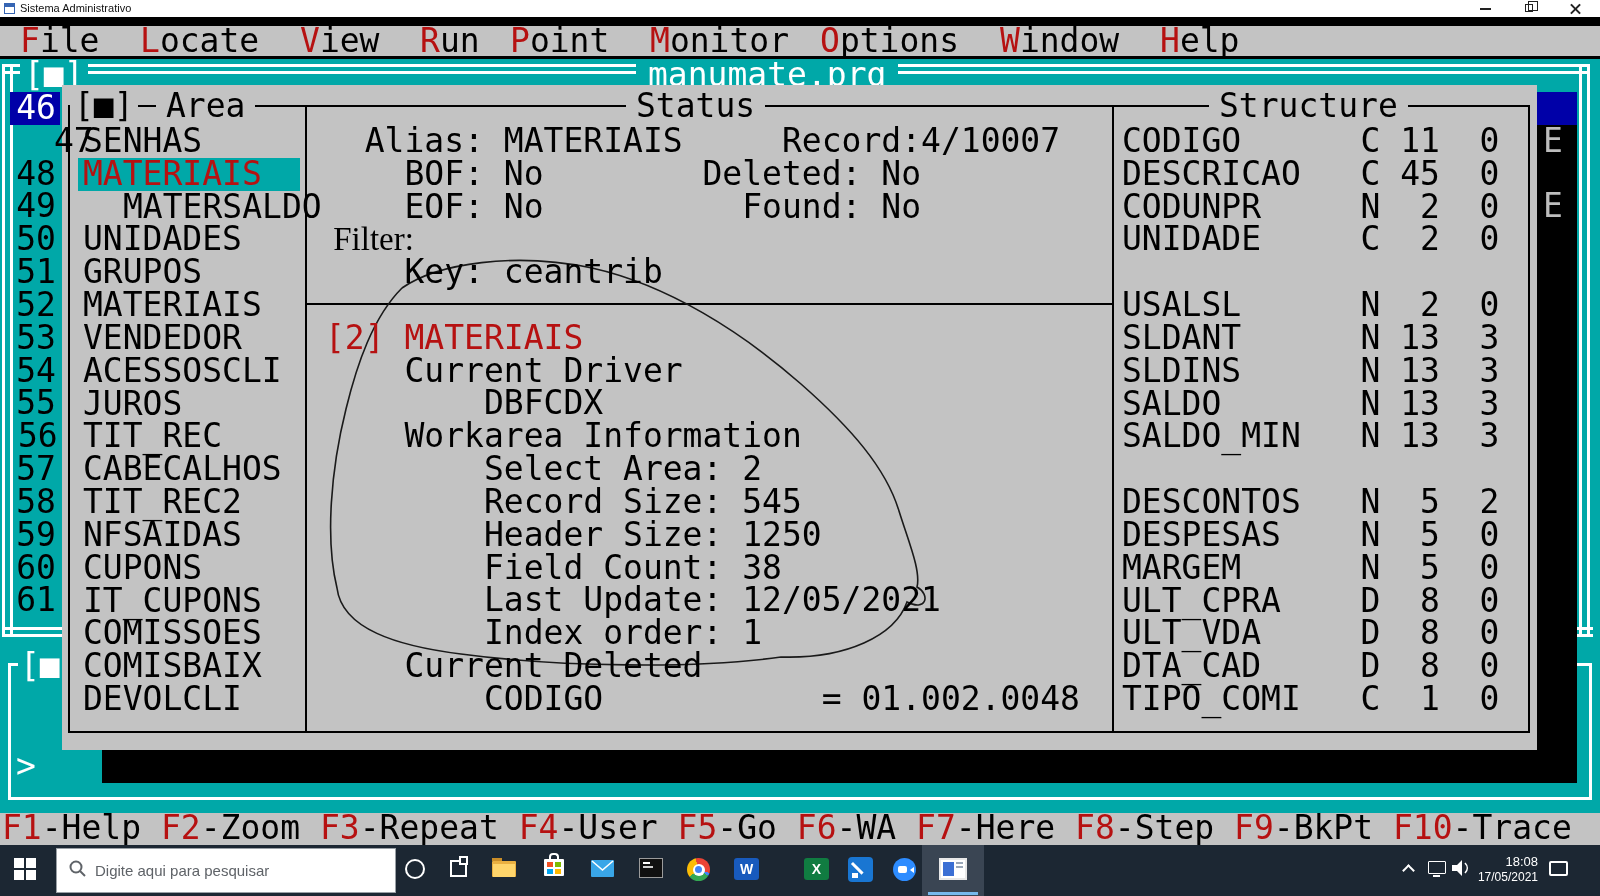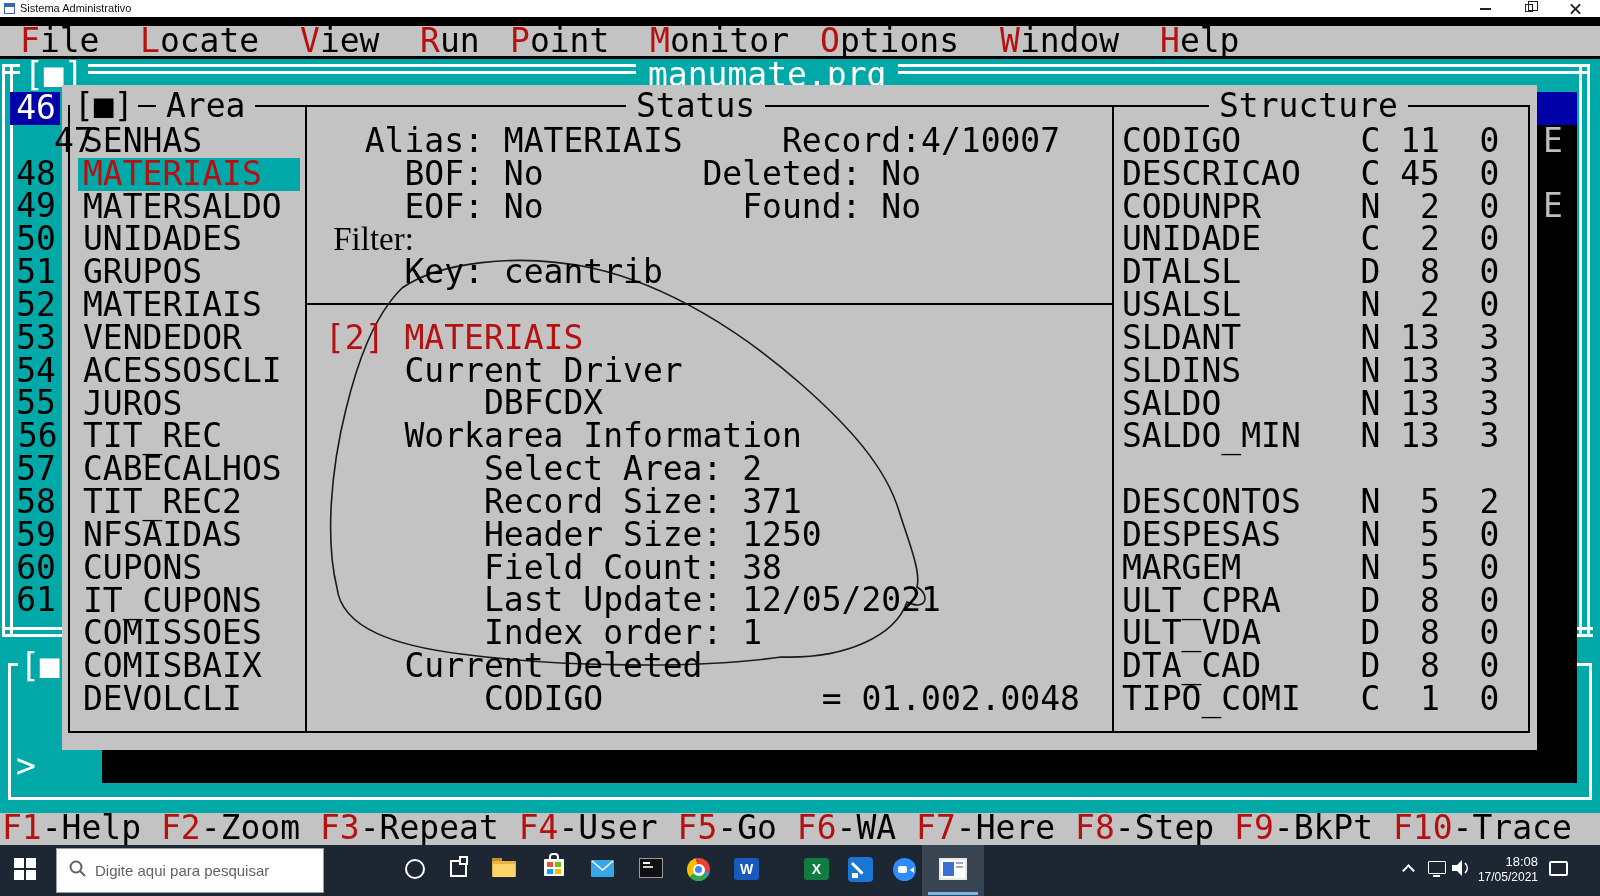--- a/index.html
+++ b/index.html
@@ -43,21 +43,21 @@
   .num.cur{background:var(--navy,#0000a8);color:#fff}
   .arow{left:78px;width:222px;padding-left:5px}
   .arow.sel{background:var(--teal,#00a8a8);color:var(--red,#b61111)}
   .srow{left:325px}
   .strow{left:1122px}
   .shadow{position:absolute;background:var(--shadow,#000)}
   .blueblock{position:absolute;background:var(--navy,#0000a8)}
   
   #taskbar{position:absolute;left:0;top:845px;width:1600px;height:51px;background:var(--taskbar_bg,#1c2733);
            font-family:"Liberation Sans",sans-serif}
-  .tb-search{position:absolute;left:56px;top:3px;width:268px;height:45px;background:#fff;
+  .tb-search{position:absolute;left:56px;top:3px;width:340px;height:45px;background:#fff;
              border:1px solid #9aa0a6;padding-left:38px;font-family:"Liberation Sans",sans-serif;
              font-size:15px;color:#333}
   .tb-search::placeholder{color:#5f6368}
   .tsk{position:absolute;top:14px}
   .start-sq{position:absolute;width:10px;height:10px;background:#fff}
   .clock{position:absolute;right:62px;top:9px;text-align:right;color:#fff}
   .clock .t{font-size:13px;line-height:16px}
   .clock .d{font-size:12px;line-height:15px}
   .chev{position:absolute;width:9px;height:9px;border-left:2px solid #fff;border-top:2px solid #fff;
         transform:rotate(45deg)}
@@ -232,21 +232,21 @@
     <div class="mono abs num" style="top: 420.3px; padding-left: 8px;">56</div>
     <div class="mono abs num" style="top: 453.13px;">57</div>
     <div class="mono abs num" style="top: 485.96px;">58</div>
     <div class="mono abs num" style="top: 518.79px;">59</div>
     <div class="mono abs num" style="top: 551.62px;">60</div>
     <div class="mono abs num" style="top: 584.45px;">61</div>
     <div class="mono abs" style="left: 1543px; top: 124.83px; color: var(--shadow_text);">E</div>
     <div class="mono abs" style="left: 1543px; top: 190.49px; color: var(--shadow_text);">E</div>
     <div class="mono abs arow" style="top: 125px;">SENHAS</div>
     <div class="mono abs arow sel" style="top: 157.83px;">MATERIAIS</div>
-    <div class="mono abs arow" style="top: 190.66px;">MATERSALDO</div>
+    <div class="mono abs arow" style="top: 190.66px; margin-left: 40px;">MATERSALDO</div>
     <div class="mono abs arow" style="top: 223.49px;">UNIDADES</div>
     <div class="mono abs arow" style="top: 256.32px;">GRUPOS</div>
     <div class="mono abs arow" style="top: 289.15px;">MATERIAIS</div>
     <div class="mono abs arow" style="top: 321.98px;">VENDEDOR</div>
     <div class="mono abs arow" style="top: 354.81px;">ACESSOSCLI</div>
     <div class="mono abs arow" style="top: 387.64px;">JUROS</div>
     <div class="mono abs arow" style="top: 420.47px;">TIT_REC</div>
     <div class="mono abs arow" style="top: 453.3px;">CABECALHOS</div>
     <div class="mono abs arow" style="top: 486.13px;">TIT_REC2</div>
     <div class="mono abs arow" style="top: 518.96px;">NFSAIDAS</div>
@@ -258,32 +258,31 @@
     <div class="mono abs srow" style="top: 125px;">  Alias: MATERIAIS     Record:4/10007</div>
     <div class="mono abs srow" style="top: 157.83px;">    BOF: No        Deleted: No</div>
     <div class="mono abs srow" style="top: 190.66px;">    EOF: No          Found: No</div>
     <div class="mono abs srow" style="top: 223.49px; font-family: Liberation Serif, serif;"> Filter:</div>
     <div class="mono abs srow" style="top: 256.32px;">    Key: ceantrib</div>
     <div class="mono abs srow red" style="top: 321.81px;">[2] MATERIAIS</div>
     <div class="mono abs srow" style="top: 354.64px;">    Current Driver</div>
     <div class="mono abs srow" style="top: 387.47px;">        DBFCDX</div>
     <div class="mono abs srow" style="top: 420.3px;">    Workarea Information</div>
     <div class="mono abs srow" style="top: 453.13px;">        Select Area: 2</div>
-    <div class="mono abs srow" style="top: 485.96px;">        Record Size: 371</div>
+    <div class="mono abs srow" style="top: 485.96px;">        Record Size: 545</div>
     <div class="mono abs srow" style="top: 518.79px;">        Header Size: 1250</div>
     <div class="mono abs srow" style="top: 551.62px;">        Field Count: 38</div>
     <div class="mono abs srow" style="top: 584.45px;">        Last Update: 12/05/2021</div>
     <div class="mono abs srow" style="top: 617.28px;">        Index order: 1</div>
     <div class="mono abs srow" style="top: 650.11px;">    Current Deleted</div>
     <div class="mono abs srow" style="top: 682.94px;">        CODIGO           = 01.002.0048</div>
     <div class="mono abs strow" style="top: 125px;">CODIGO      C 11  0</div>
     <div class="mono abs strow" style="top: 157.83px;">DESCRICAO   C 45  0</div>
     <div class="mono abs strow" style="top: 190.66px;">CODUNPR     N  2  0</div>
     <div class="mono abs strow" style="top: 223.49px;">UNIDADE     C  2  0</div>
-    <div class="mono abs strow" style="top: 256.32px;">DTALSL      D  8  0</div>
     <div class="mono abs strow" style="top: 289.15px;">USALSL      N  2  0</div>
     <div class="mono abs strow" style="top: 321.98px;">SLDANT      N 13  3</div>
     <div class="mono abs strow" style="top: 354.81px;">SLDINS      N 13  3</div>
     <div class="mono abs strow" style="top: 387.64px;">SALDO       N 13  3</div>
     <div class="mono abs strow" style="top: 420.47px;">SALDO_MIN   N 13  3</div>
     <div class="mono abs strow" style="top: 486.13px;">DESCONTOS   N  5  2</div>
     <div class="mono abs strow" style="top: 518.96px;">DESPESAS    N  5  0</div>
     <div class="mono abs strow" style="top: 551.79px;">MARGEM      N  5  0</div>
     <div class="mono abs strow" style="top: 584.62px;">ULT_CPRA    D  8  0</div>
     <div class="mono abs strow" style="top: 617.45px;">ULT_VDA     D  8  0</div>

